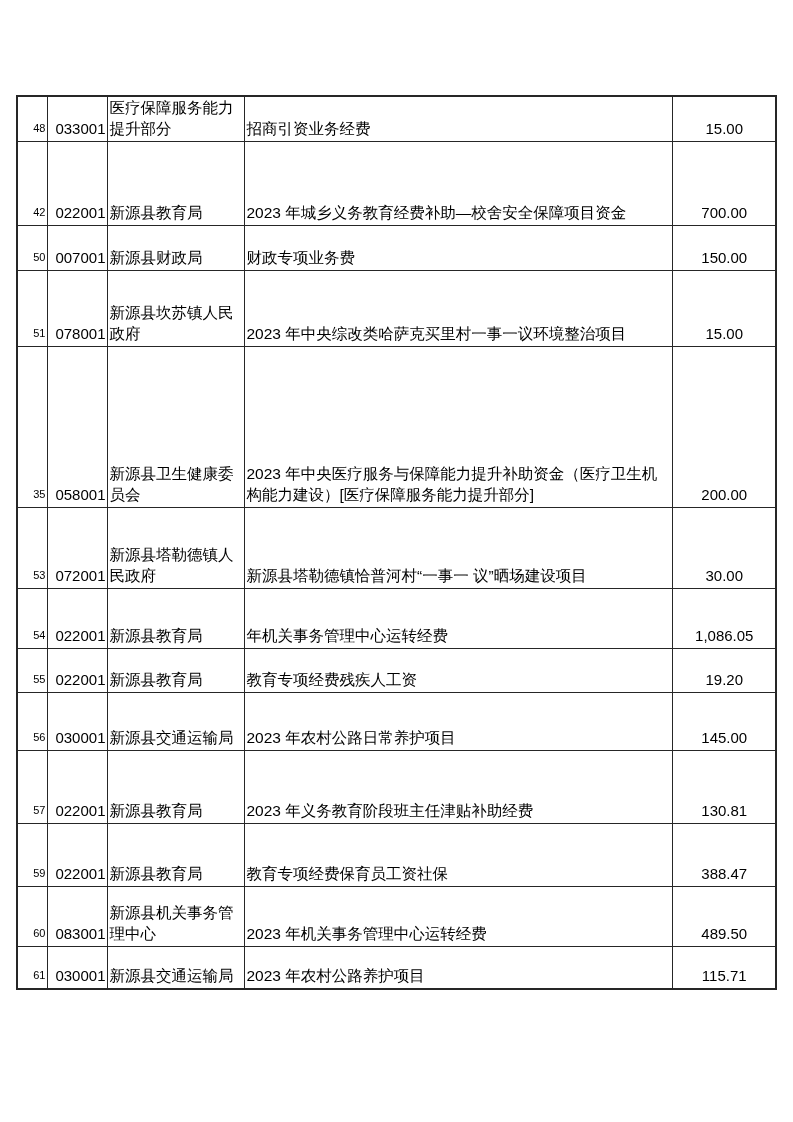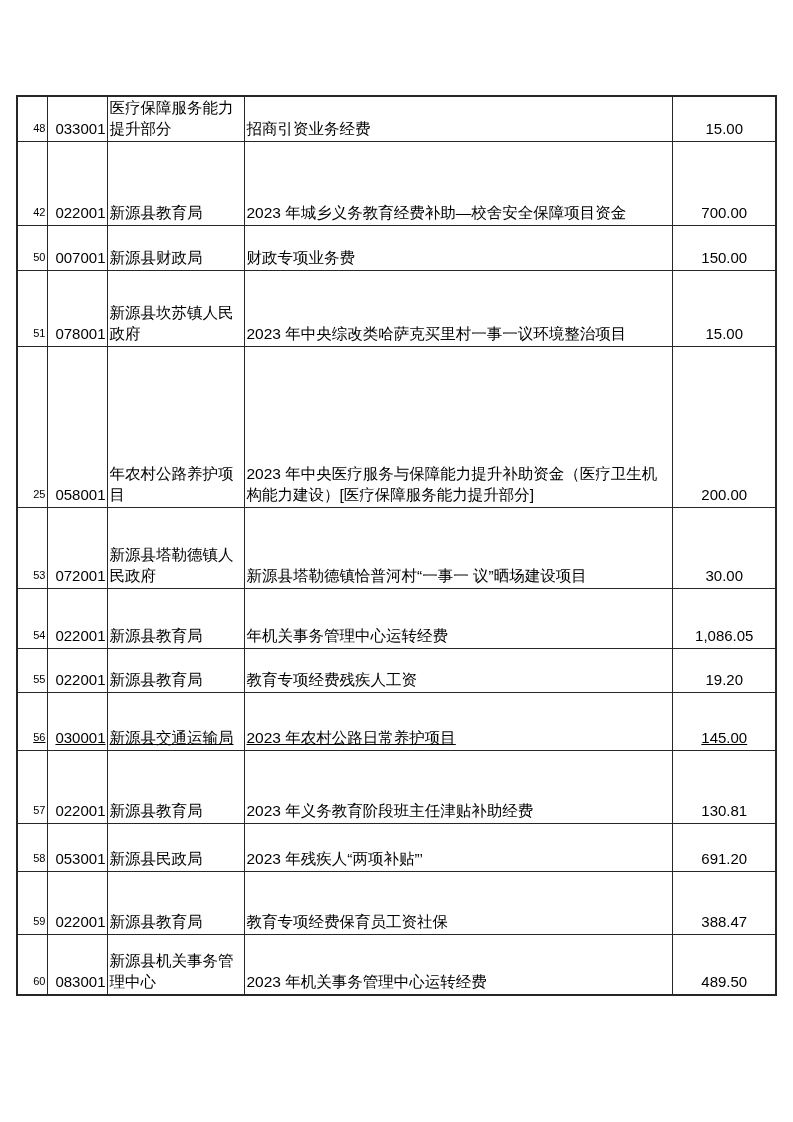--- a/index.html
+++ b/index.html
@@ -52,21 +52,21 @@
   }
   
   tr.r0  { height: 45px; }
   tr.r1  { height: 84px; }
   tr.r2  { height: 45px; }
   tr.r3  { height: 76px; }
   tr.r4  { height: 161px; }
   tr.r5  { height: 81px; }
   tr.r6  { height: 60px; margin-top: 9px; }
   tr.r7  { height: 44px; }
-  tr.r8  { height: 58px; text-decoration: underline; }
+  tr.r8  { height: 58px; }
   tr.r9  { height: 73px; }
   tr.r10 { height: 48px; }
   tr.r11 { height: 63px; padding-left: 12px; }
   tr.r12 { height: 60px; }
   tr.r13 { height: 42px; }
 </style>
 </head>
 <body>
 
 <div class="page">
@@ -101,23 +101,23 @@
         <td class="c-amt">150.00</td>
       </tr>
       <tr class="r3">
         <td class="c-num">51</td>
         <td class="c-code">078001</td>
         <td class="c-dept">新源县坎苏镇人民政府</td>
         <td class="c-proj">2023 年中央综改类哈萨克买里村一事一议环境整治项目</td>
         <td class="c-amt">15.00</td>
       </tr>
       <tr class="r4">
-        <td class="c-num">25</td>
+        <td class="c-num">35</td>
         <td class="c-code">058001</td>
-        <td class="c-dept">年农村公路养护项目</td>
+        <td class="c-dept">新源县卫生健康委员会</td>
         <td class="c-proj">2023 年中央医疗服务与保障能力提升补助资金（医疗卫生机构能力建设）[医疗保障服务能力提升部分]</td>
         <td class="c-amt">200.00</td>
       </tr>
       <tr class="r5">
         <td class="c-num">53</td>
         <td class="c-code">072001</td>
         <td class="c-dept">新源县塔勒德镇人民政府</td>
         <td class="c-proj">新源县塔勒德镇恰普河村“一事一  议”晒场建设项目</td>
         <td class="c-amt">30.00</td>
       </tr>
@@ -142,36 +142,36 @@
         <td class="c-proj">2023 年农村公路日常养护项目</td>
         <td class="c-amt">145.00</td>
       </tr>
       <tr class="r9">
         <td class="c-num">57</td>
         <td class="c-code">022001</td>
         <td class="c-dept">新源县教育局</td>
         <td class="c-proj">2023 年义务教育阶段班主任津贴补助经费</td>
         <td class="c-amt">130.81</td>
       </tr>
-      <tr class="r10">
-        <td class="c-num">58</td>
-        <td class="c-code">053001</td>
-        <td class="c-dept">新源县民政局</td>
-        <td class="c-proj">2023 年残疾人“两项补贴”’</td>
-        <td class="c-amt">691.20</td>
-      </tr>
       <tr class="r11">
         <td class="c-num">59</td>
         <td class="c-code">022001</td>
         <td class="c-dept">新源县教育局</td>
         <td class="c-proj">教育专项经费保育员工资社保</td>
         <td class="c-amt">388.47</td>
       </tr>
       <tr class="r12">
         <td class="c-num">60</td>
         <td class="c-code">083001</td>
         <td class="c-dept">新源县机关事务管理中心</td>
         <td class="c-proj">2023 年机关事务管理中心运转经费</td>
         <td class="c-amt">489.50</td>
       </tr>
+      <tr class="r13">
+        <td class="c-num">61</td>
+        <td class="c-code">030001</td>
+        <td class="c-dept">新源县交通运输局</td>
+        <td class="c-proj">2023 年农村公路养护项目</td>
+        <td class="c-amt">115.71</td>
+      </tr>
     </tbody>
   </table>
 </div>
 
 </body></html>

